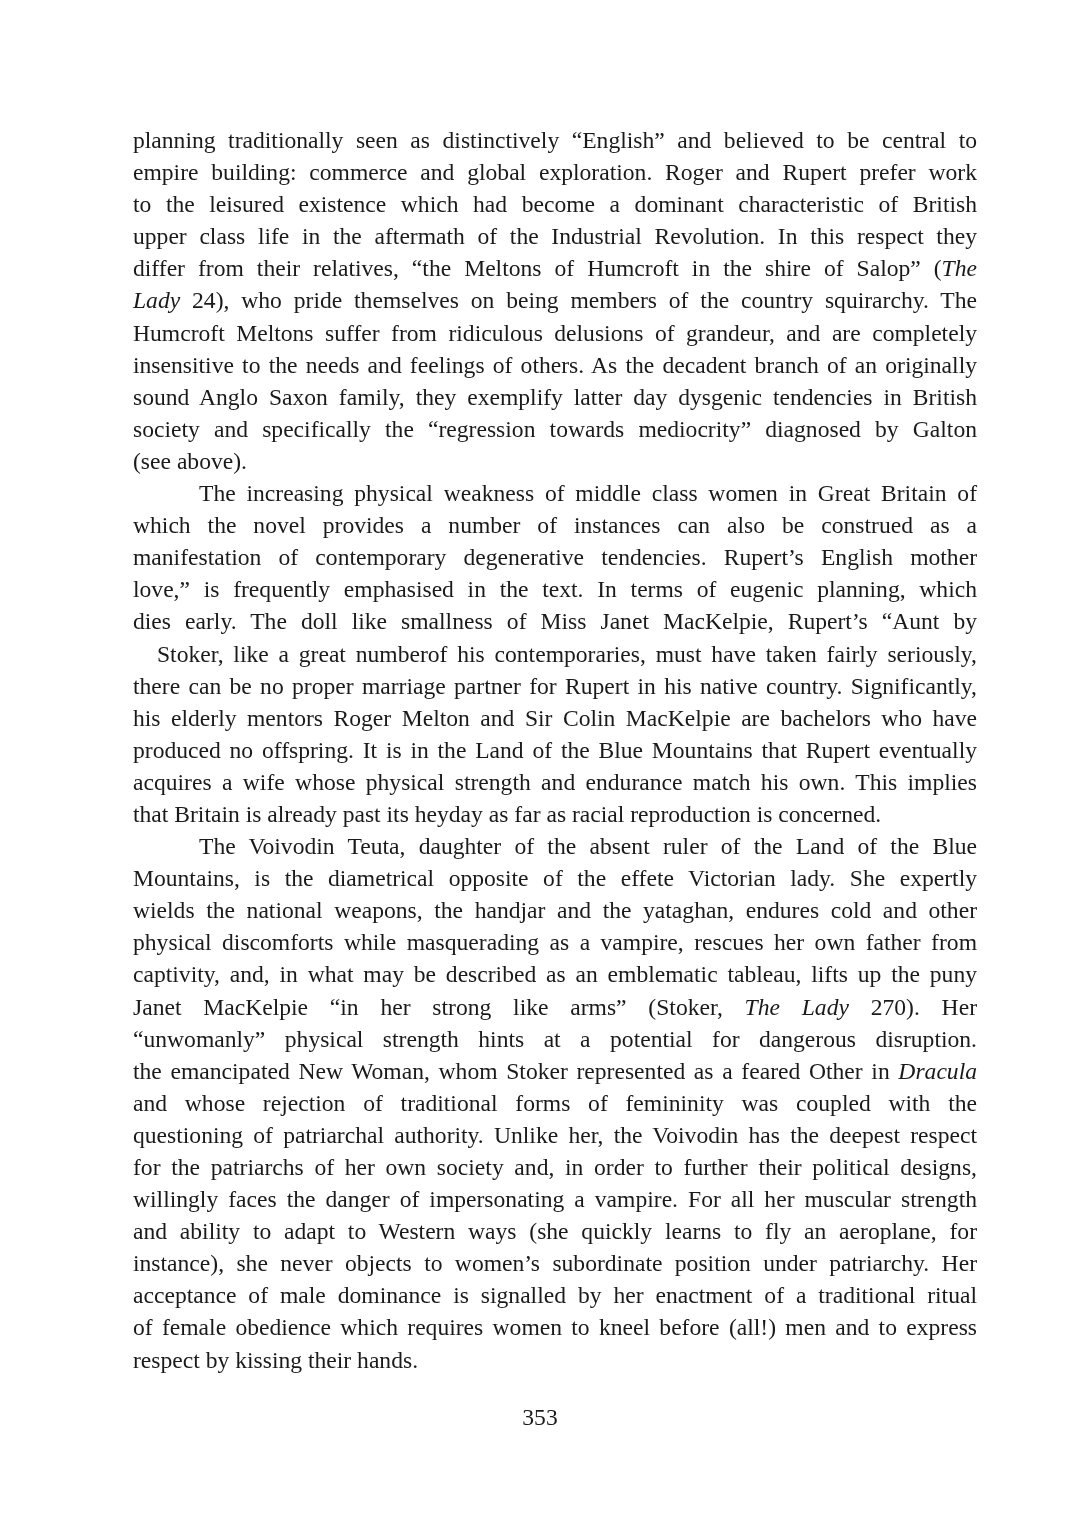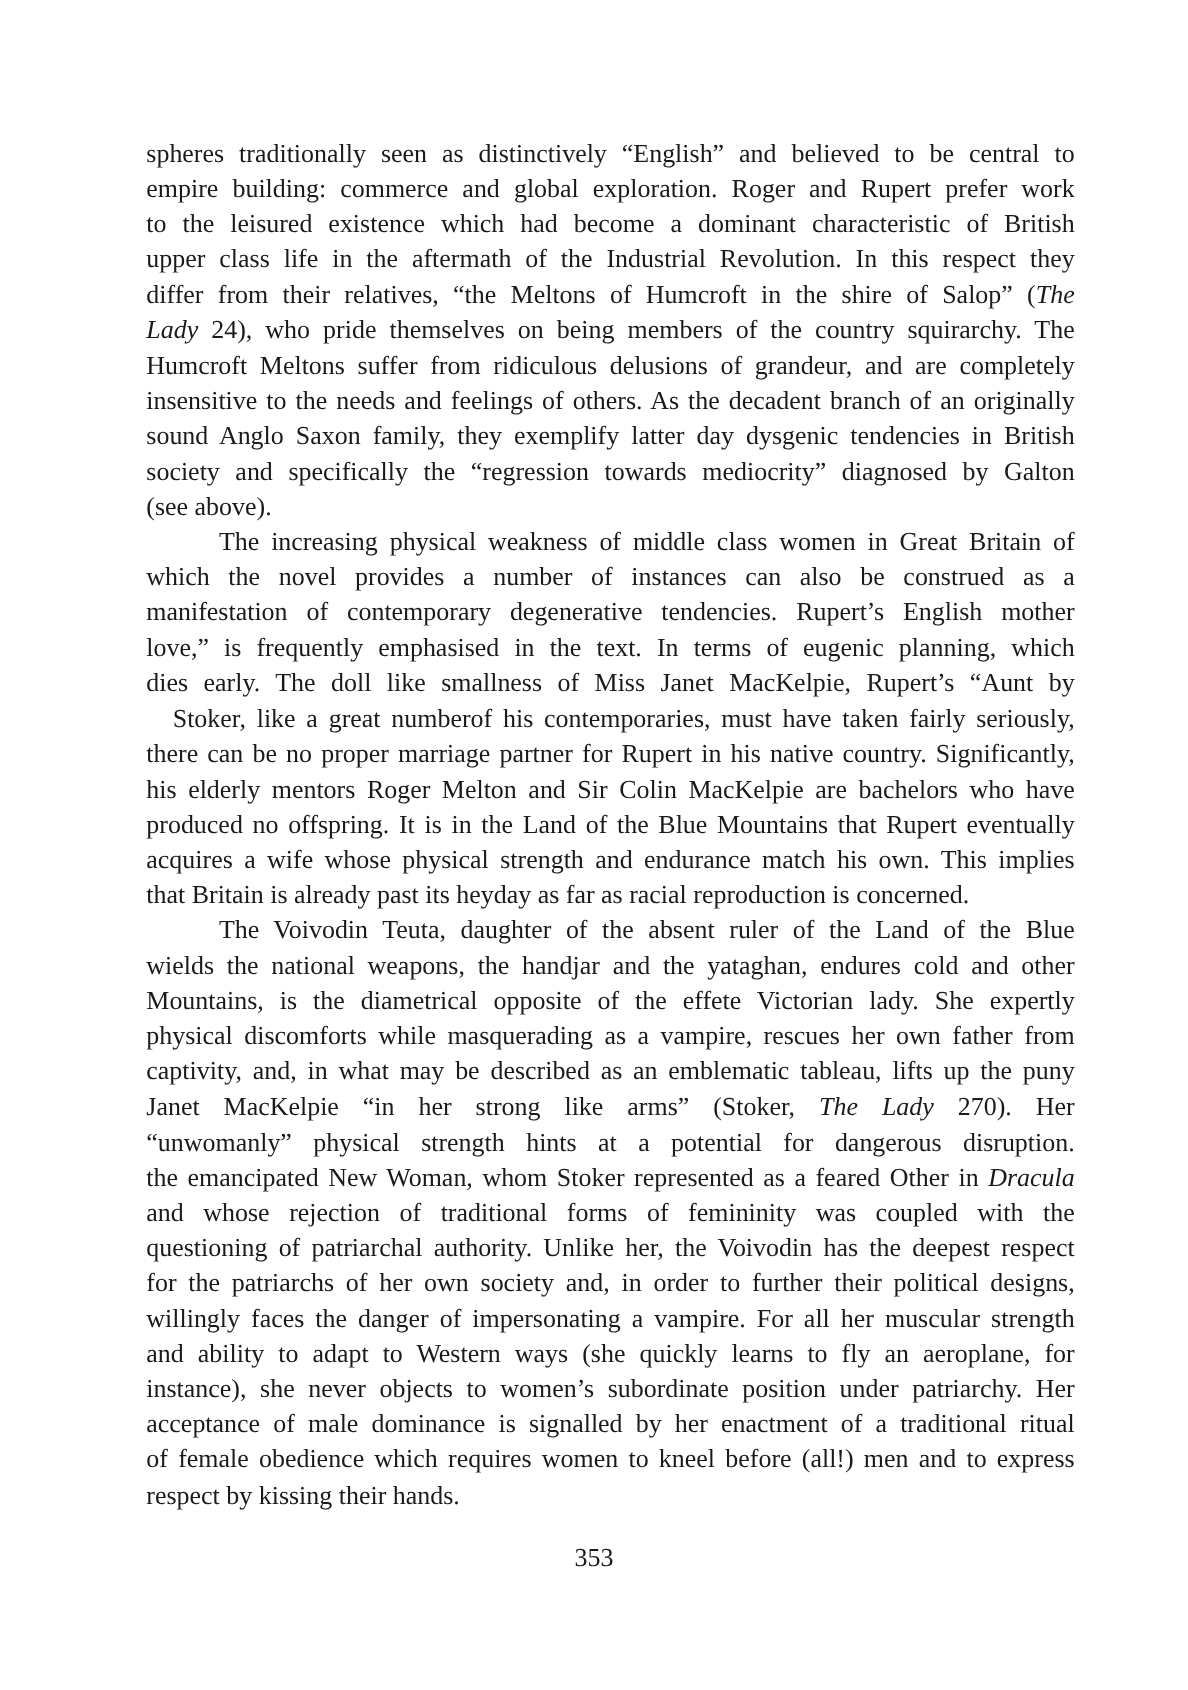--- a/index.html
+++ b/index.html
@@ -21,21 +21,21 @@
       position: absolute; left: 0; width: 1080px; top: 1404px;
       text-align: center; font-family: "Liberation Serif", "DejaVu Serif", serif;
       font-size: 23.6px; color: #1a1a1a;
     }
   </style>
 </head>
 <body>
 
 <div class="page" id="page-body">
     <div>
-      <div class="line"><span style="word-spacing: 0px;"><span>spheres traditionally seen as distinctively “English” and believed to be central to</span></span></div>
+      <div class="line"><span style="word-spacing: 0px;"><span>planning traditionally seen as distinctively “English” and believed to be central to</span></span></div>
       <div class="line"><span style="word-spacing: 0px;"><span>empire building: commerce and global exploration. Roger and Rupert prefer work</span></span></div>
       <div class="line"><span style="word-spacing: 0px;"><span>to the leisured existence which had become a dominant characteristic of British</span></span></div>
       <div class="line"><span style="word-spacing: 0px;"><span>upper class life in the aftermath of the Industrial Revolution. In this respect they</span></span></div>
       <div class="line"><span style="word-spacing: 0px;"><span>differ from their relatives, “the Meltons of Humcroft in the shire of Salop” (</span><em>The</em></span></div>
       <div class="line"><span style="word-spacing: 0px;"><em>Lady</em><span> 24), who pride themselves on being members of the country squirarchy. The</span></span></div>
       <div class="line"><span style="word-spacing: 0px;"><span>Humcroft Meltons suffer from ridiculous delusions of grandeur, and are completely</span></span></div>
       <div class="line"><span style="word-spacing: 0px;"><span>insensitive to the needs and feelings of others. As the decadent branch of an originally</span></span></div>
       <div class="line"><span style="word-spacing: 0px;"><span>sound Anglo Saxon family, they exemplify latter day dysgenic tendencies in British</span></span></div>
       <div class="line"><span style="word-spacing: 0px;"><span>society and specifically the “regression towards mediocrity” diagnosed by Galton</span></span></div>
       <div class="line last"><span><span>(see above).</span></span></div>
@@ -48,22 +48,22 @@
       <div class="line"><span style="word-spacing: 0px;"><span>dies early. The doll like smallness of Miss Janet MacKelpie, Rupert’s “Aunt by</span></span></div>
       <div class="line"><span style="word-spacing: 0px; margin-left: 24px;"><span>Stoker, like a great numberof his contemporaries, must have taken fairly seriously,</span></span></div>
       <div class="line"><span style="word-spacing: 0px;"><span>there can be no proper marriage partner for Rupert in his native country. Significantly,</span></span></div>
       <div class="line"><span style="word-spacing: 0px;"><span>his elderly mentors Roger Melton and Sir Colin MacKelpie are bachelors who have</span></span></div>
       <div class="line"><span style="word-spacing: 0px;"><span>produced no offspring. It is in the Land of the Blue Mountains that Rupert eventually</span></span></div>
       <div class="line"><span style="word-spacing: 0px;"><span>acquires a wife whose physical strength and endurance match his own. This implies</span></span></div>
       <div class="line last"><span><span>that Britain is already past its heyday as far as racial reproduction is concerned.</span></span></div>
     </div>
     <div>
       <div class="line indent"><span style="word-spacing: 0px;"><span>The Voivodin Teuta, daughter of the absent ruler of the Land of the Blue</span></span></div>
+      <div class="line"><span style="word-spacing: 0px;"><span>Mountains, is the diametrical opposite of the effete Victorian lady. She expertly</span></span></div>
       <div class="line"><span style="word-spacing: 0px;"><span>wields the national weapons, the handjar and the yataghan, endures cold and other</span></span></div>
-      <div class="line"><span style="word-spacing: 0px;"><span>Mountains, is the diametrical opposite of the effete Victorian lady. She expertly</span></span></div>
       <div class="line"><span style="word-spacing: 0px;"><span>physical discomforts while masquerading as a vampire, rescues her own father from</span></span></div>
       <div class="line"><span style="word-spacing: 0px;"><span>captivity, and, in what may be described as an emblematic tableau, lifts up the puny</span></span></div>
       <div class="line"><span style="word-spacing: 0px;"><span>Janet MacKelpie “in her strong like arms” (Stoker, </span><em>The Lady</em><span> 270). Her</span></span></div>
       <div class="line"><span style="word-spacing: 0px;"><span>“unwomanly” physical strength hints at a potential for dangerous disruption.</span></span></div>
       <div class="line"><span style="word-spacing: 0px;"><span>the emancipated New Woman, whom Stoker represented as a feared Other in </span><em>Dracula</em></span></div>
       <div class="line"><span style="word-spacing: 0px;"><span>and whose rejection of traditional forms of femininity was coupled with the</span></span></div>
       <div class="line"><span style="word-spacing: 0px;"><span>questioning of patriarchal authority. Unlike her, the Voivodin has the deepest respect</span></span></div>
       <div class="line"><span style="word-spacing: 0px;"><span>for the patriarchs of her own society and, in order to further their political designs,</span></span></div>
       <div class="line"><span style="word-spacing: 0px;"><span>willingly faces the danger of impersonating a vampire. For all her muscular strength</span></span></div>
       <div class="line"><span style="word-spacing: 0px;"><span>and ability to adapt to Western ways (she quickly learns to fly an aeroplane, for</span></span></div>

